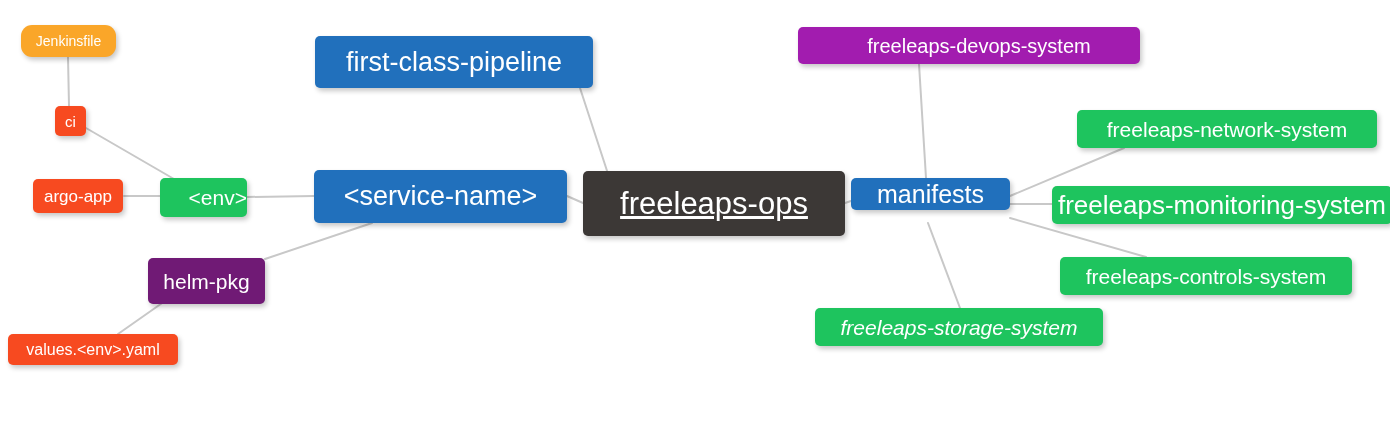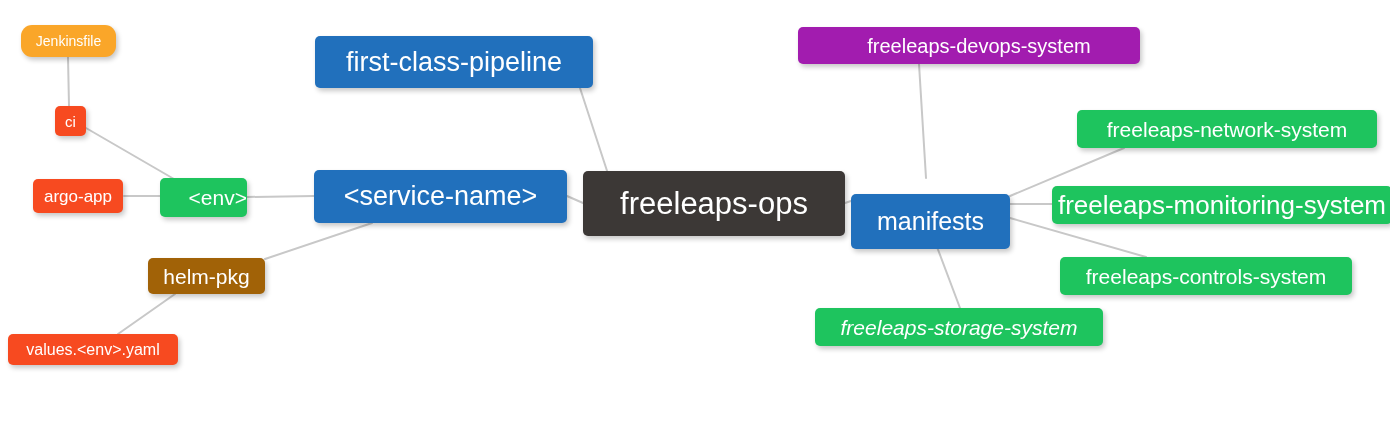--- a/index.html
+++ b/index.html
@@ -40,21 +40,21 @@
     justify-content: center;
     box-sizing: border-box;
     border-radius: 5px;
     color: #ffffff;
     white-space: nowrap;
     line-height: 1;
     box-shadow: 2px 3px 5px rgba(0,0,0,0.22);
     user-select: none;
     cursor: default;
   }
-  .n-root   { background: #3c3836; }
+  .n-root   { background: #3c3836; text-decoration: underline; }
   .n-blue   { background: #2170bc; }
   .n-green  { background: #1ec45e; }
   .n-red    { background: #f74a20; }
   .n-orange { background: #faa629; }
 </style>
 </head>
 <body>
 
 <div id="canvas">
   <svg id="edge-layer" viewBox="0 0 1390 421" xmlns="http://www.w3.org/2000/svg">
@@ -76,27 +76,27 @@
   <div id="node-layer">
       <div class="node n-root" style="left: 583px; top: 171px; width: 262px; height: 65px; font-size: 31px; background: rgb(60, 56, 54);">
         <span>freeleaps-ops</span>
       </div>
       <div class="node n-blue" style="left: 314px; top: 170px; width: 253px; height: 53px; font-size: 27px; background: rgb(33, 112, 188);">
         <span>&lt;service-name&gt;</span>
       </div>
       <div class="node n-blue" style="left: 315px; top: 36px; width: 278px; height: 52px; font-size: 27px; background: rgb(33, 112, 188); justify-content: center;">
         <span>first-class-pipeline</span>
       </div>
-      <div class="node n-blue" style="left: 851px; top: 194px; width: 159px; height: 55px; font-size: 25px; background: rgb(33, 112, 188);">
+      <div class="node n-blue" style="left: 851px; top: 178px; width: 159px; height: 32px; font-size: 25px; background: rgb(33, 112, 188);">
         <span>manifests</span>
       </div>
       <div class="node n-green" style="left: 160px; top: 178px; width: 87px; height: 39px; font-size: 21px; background: rgb(30, 196, 94); justify-content: flex-end;">
         <span>&lt;env&gt;</span>
       </div>
-      <div class="node n-green" style="left: 148px; top: 258px; width: 117px; height: 36px; font-size: 21px; background: #a16207;">
+      <div class="node n-green" style="left: 148px; top: 258px; width: 117px; height: 46px; font-size: 21px; background: #701a75;">
         <span>helm-pkg</span>
       </div>
       <div class="node n-red" style="left: 55px; top: 106px; width: 31px; height: 30px; font-size: 15px; background: rgb(247, 74, 32);">
         <span>ci</span>
       </div>
       <div class="node n-orange" style="left: 21px; top: 25px; width: 95px; height: 32px; font-size: 14px; background: rgb(250, 166, 41); border-radius: 11px;">
         <span>Jenkinsfile</span>
       </div>
       <div class="node n-red" style="left: 33px; top: 179px; width: 90px; height: 34px; font-size: 17px; background: rgb(247, 74, 32);">
         <span>argo-app</span>

